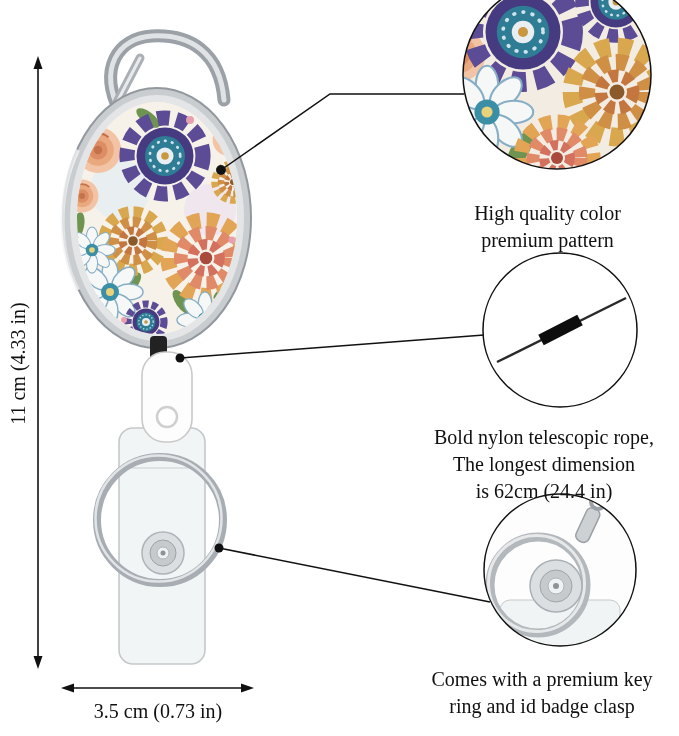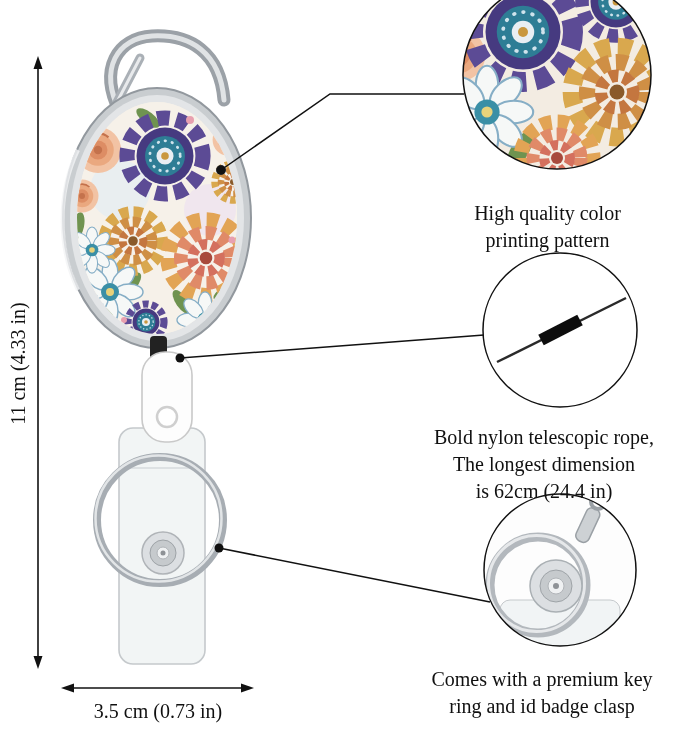--- a/index.html
+++ b/index.html
@@ -212,21 +212,21 @@
       </g>
       <circle cx="560" cy="570" r="76" fill="none" stroke="#111" stroke-width="1.5"></circle>
     </g>
   </svg>
 
   <div class="label dim-v">11 cm (4.33 in)</div>
   <div class="label dim-h">3.5 cm (0.73 in)</div>
 
   <div class="label callout-text-1">
     <div>High quality color</div>
-    <div>printing pattern</div>
+    <div>premium pattern</div>
   </div>
 
   <div class="label callout-text-2">
     <div>Bold nylon telescopic rope,</div>
     <div>The longest dimension</div>
     <div>is 62cm (24.4 in)</div>
   </div>
 
   <div class="label callout-text-3">
     <div>Comes with a premium key</div>

